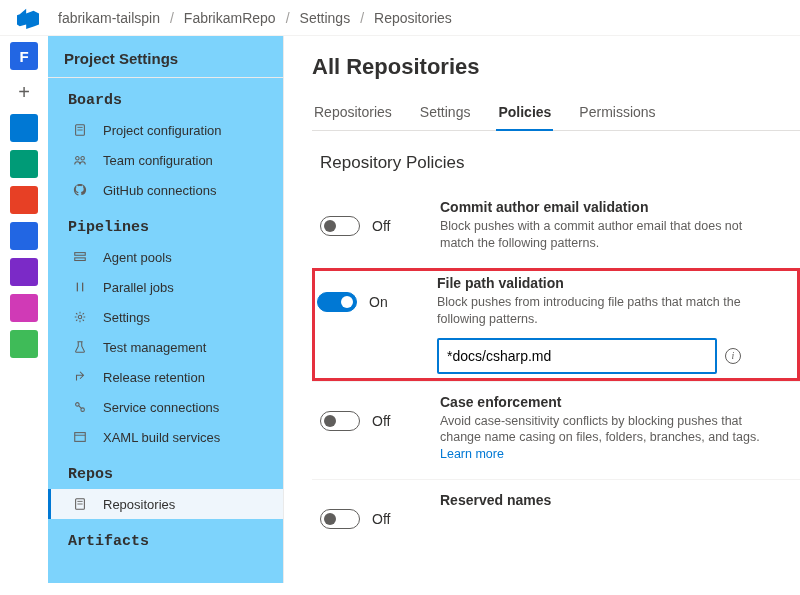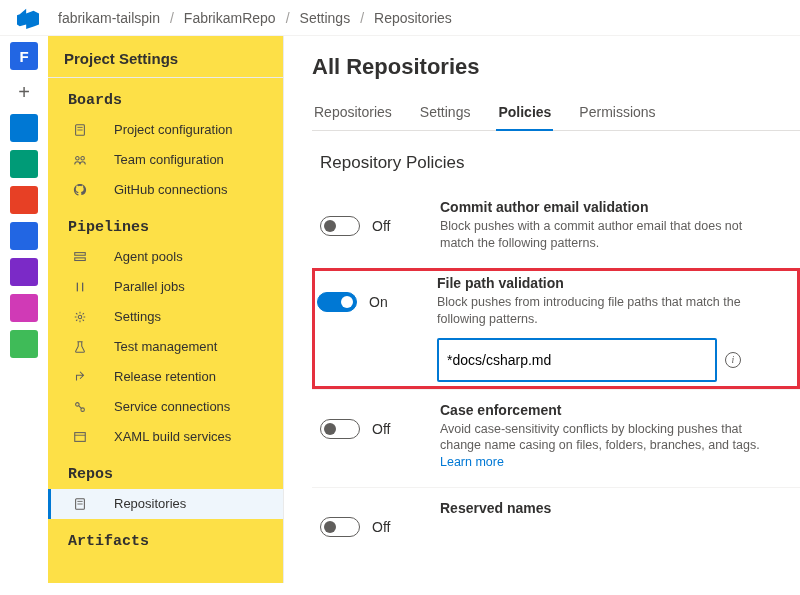--- a/index.html
+++ b/index.html
@@ -10,24 +10,24 @@
 .crumb, .crumb-sep { font-size: 14px; color: #605e5c; }
 .crumb { padding: 0 4px; cursor: pointer; }
 .crumb-sep { padding: 0 6px; color: #a19f9d; }
 
 .body { display: flex; height: 547px; }
 
 .rail { width: 48px; background: #fff; display: flex; flex-direction: column; align-items: center; padding-top: 6px; gap: 8px; }
 .rail-item { width: 28px; height: 28px; border-radius: 3px; display: flex; align-items: center; justify-content: center; font-size: 15px; font-weight: 600; color: #fff; cursor: pointer; }
 .plus { color: #605e5c; font-size: 20px; font-weight: 400; }
 
-.side { width: 236px; border-right: 1px solid #eaeaea; background: #fde047; overflow-y: auto; padding-bottom: 8px; }
+.side { width: 236px; border-right: 1px solid #eaeaea; background: #7dd3fc; overflow-y: auto; padding-bottom: 8px; }
 .side-head { padding: 14px 16px 10px; font-size: 15px; font-weight: 600; border-bottom: 1px solid #eaeaea; }
 .sec-title { padding: 14px 16px 6px 20px; font-size: 15px; font-weight: 600; font-family: Liberation Mono, monospace; }
-.side-item { display: flex; align-items: flex-start; gap: 26px; padding: 7px 12px 7px 24px; font-size: 13px; color: #323130; cursor: pointer; }
+.side-item { display: flex; align-items: center; gap: 15px; padding: 7px 12px 7px 24px; font-size: 13px; color: #323130; cursor: pointer; }
 .side-item.selected { background: #eff6fc; position: relative; }
 .side-item.selected::before { content: ""; position: absolute; left: 0; top: 0; bottom: 0; width: 3px; background: #0078d4; }
 .side-icon { width: 16px; height: 16px; display: flex; align-items: center; justify-content: center; color: #605e5c; }
 .side-icon svg { stroke: #605e5c; fill: none; }
 
 .main { flex: 1; padding: 18px 0 0 28px; overflow: hidden; }
 .page-title { font-size: 22px; font-weight: 600; margin-bottom: 18px; }
 .tabs { display: flex; gap: 24px; border-bottom: 1px solid #e1dfdd; }
 .tab { padding: 6px 2px 10px; font-size: 14px; color: #605e5c; cursor: pointer; position: relative; }
 .tab.active { color: #323130; font-weight: 600; }
@@ -44,21 +44,21 @@
 .toggle.on::after { background: #fff; left: auto; right: 3px; }
 .tog-label { font-size: 14px; color: #323130; }
 .policy-body { flex: 1; padding-right: 18px; }
 .policy-name { font-size: 14px; font-weight: 600; margin-bottom: 3px; }
 .policy-desc { font-size: 12.5px; color: #605e5c; line-height: 1.35; }
 .policy-desc a { color: #0078d4; text-decoration: none; cursor: pointer; }
 
 .hl { border: 3px solid #e5303e; padding: 4px 2px; }
 
 .path-row { display: flex; align-items: center; gap: 8px; margin-top: 10px; }
-.path-input { width: 280px; height: 44px; padding: 0 8px; font-size: 14px; border: 2px solid #0078d4; border-radius: 2px; outline: none; }
+.path-input { width: 280px; height: 36px; padding: 0 8px; font-size: 14px; border: 2px solid #0078d4; border-radius: 2px; outline: none; }
 .info-ico { width: 16px; height: 16px; border: 1px solid #605e5c; border-radius: 50%; display: flex; align-items: center; justify-content: center; font-size: 10px; font-style: italic; color: #605e5c; font-family: serif; }
 </style>
 </head>
 <body>
 
 <div class="top-bar">
   <div class="logo">
     <svg width="22" height="22" viewBox="0 0 24 24">
         <path fill="#0078d4" d="M0 9l3-1 7-6v5l8-3 6 3v12l-5 2-9 3v-5l-7 2-3-2V9z"></path>
       </svg>

